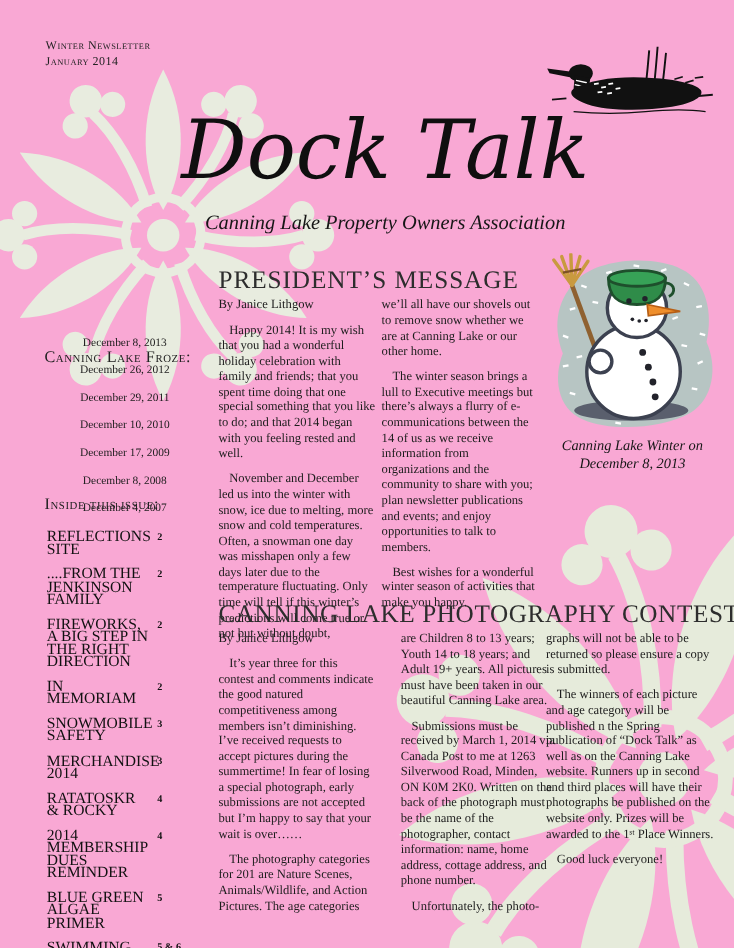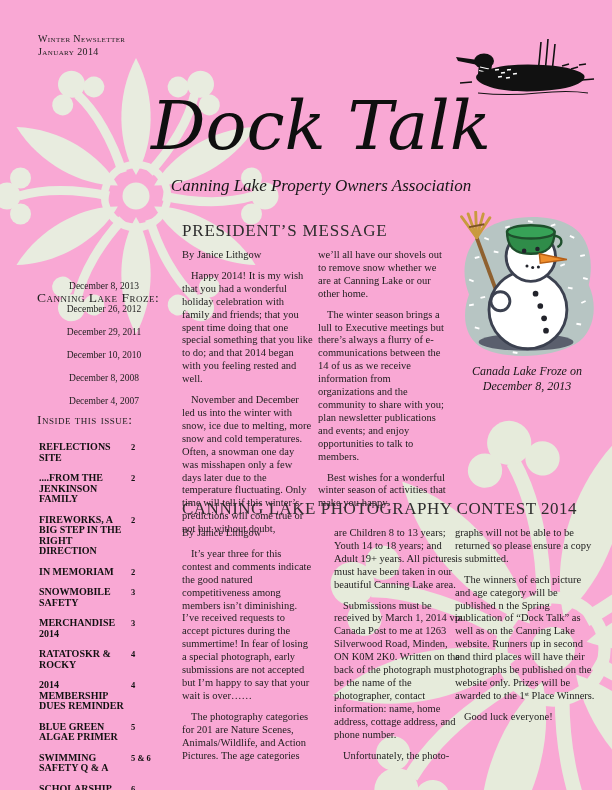--- a/index.html
+++ b/index.html
@@ -18,23 +18,23 @@
   .subtitle{position:absolute;left:126px;top:176px;width:390px;text-align:center;
             font-style:italic;font-size:17px;color:#161616;}
   .side-heading{position:absolute;left:37px;width:145px;font-variant:small-caps;
                 font-size:13.5px;letter-spacing:.5px;color:#222;}
   .froze-heading{top:247px;margin-top:43px;}
   .toc-heading{top:412px;}
   .dates{position:absolute;left:36px;top:275px;width:136px;text-align:center;
          font-size:9.5px;line-height:23px;color:#1d1d1d;}
   .toc{position:absolute;left:39px;top:442px;width:126px;}
   .toc-row{display:flex;margin-bottom:10px;}
-  .toc-title{width:86px;padding-right:6px;font-weight:bold;font-size:10px;line-height:10.5px;color:#111;}
+  .toc-title{width:86px;padding-right:6px;font-weight:normal;font-size:13px;line-height:10.5px;color:#111;}
   .toc-page{width:30px;font-weight:bold;font-size:8.5px;line-height:10.5px;color:#111;}
-  .sec-heading{position:absolute;font-size:17px;letter-spacing:.8px;color:#2d2d2d;white-space:nowrap;}
+  .sec-heading{position:absolute;font-size:21px;letter-spacing:.8px;color:#2d2d2d;white-space:nowrap;}
   .pm-heading{left:182px;top:221px;}
   .pc-heading{left:182px;top:499px;letter-spacing:.5px;}
   .col{position:absolute;font-size:10.5px;line-height:12.9px;color:#1d1d1d;}
   .col p{margin:0 0 8px 0;text-indent:9px;}
   .col p.cont{text-indent:0;}
   .byline{margin:0 0 8px 0;}
   .pm-col1{left:182px;top:249px;width:131px;}
   .pm-col2{left:318px;top:249px;width:131px;}
   .pc-col1{left:182px;top:527px;width:131px;}
   .pc-col2{left:334px;top:527px;width:131px;}
@@ -192,20 +192,21 @@
 
   <div class="title">Dock Talk</div>
   <div class="subtitle">Canning Lake Property Owners Association</div>
 
   <div class="side-heading froze-heading">Canning Lake Froze:</div>
   <div class="dates">
     <div>December 8, 2013</div>
     <div>December 26, 2012</div>
     <div>December 29, 2011</div>
     <div>December 10, 2010</div>
+    <div>December 17, 2009</div>
     <div>December 8, 2008</div>
     <div>December 4, 2007</div>
   </div>
 
   <div class="side-heading toc-heading">Inside this issue:</div>
   <div class="toc">
     <div class="toc-row">
         <div class="toc-title">REFLECTIONS SITE</div>
         <div class="toc-page">2</div>
       </div>
@@ -316,21 +317,21 @@
       <circle cx="75" cy="58" r="1.6"></circle>
         <circle cx="81" cy="59.5" r="1.6"></circle>
         <circle cx="87" cy="59" r="1.6"></circle>
       <circle cx="84" cy="87" r="3"></circle>
         <circle cx="89" cy="100" r="3"></circle>
         <circle cx="93" cy="113" r="3"></circle>
         <circle cx="95" cy="126" r="3"></circle>
     </g>
   </svg>
   <div class="caption">
-    <div>Canada Lake Froze on</div>
+    <div>Canning Lake Winter on</div>
     <div>December  8, 2013</div>
   </div>
 
   <div class="sec-heading pc-heading">CANNING LAKE PHOTOGRAPHY CONTEST 2014</div>
 
   <div class="col pc-col1">
     <div class="byline">By Janice Lithgow</div>
     <p>It’s year three for this contest and comments indicate the good natured competitiveness among members isn’t diminishing.  I’ve received requests to accept pictures during the summertime!  In fear of losing a special photograph, early submissions are not accepted but I’m happy to say that your wait is over……</p>
     <p>The photography categories for 201 are Nature Scenes, Animals/Wildlife, and Action Pictures.  The age categories</p>
   </div>

